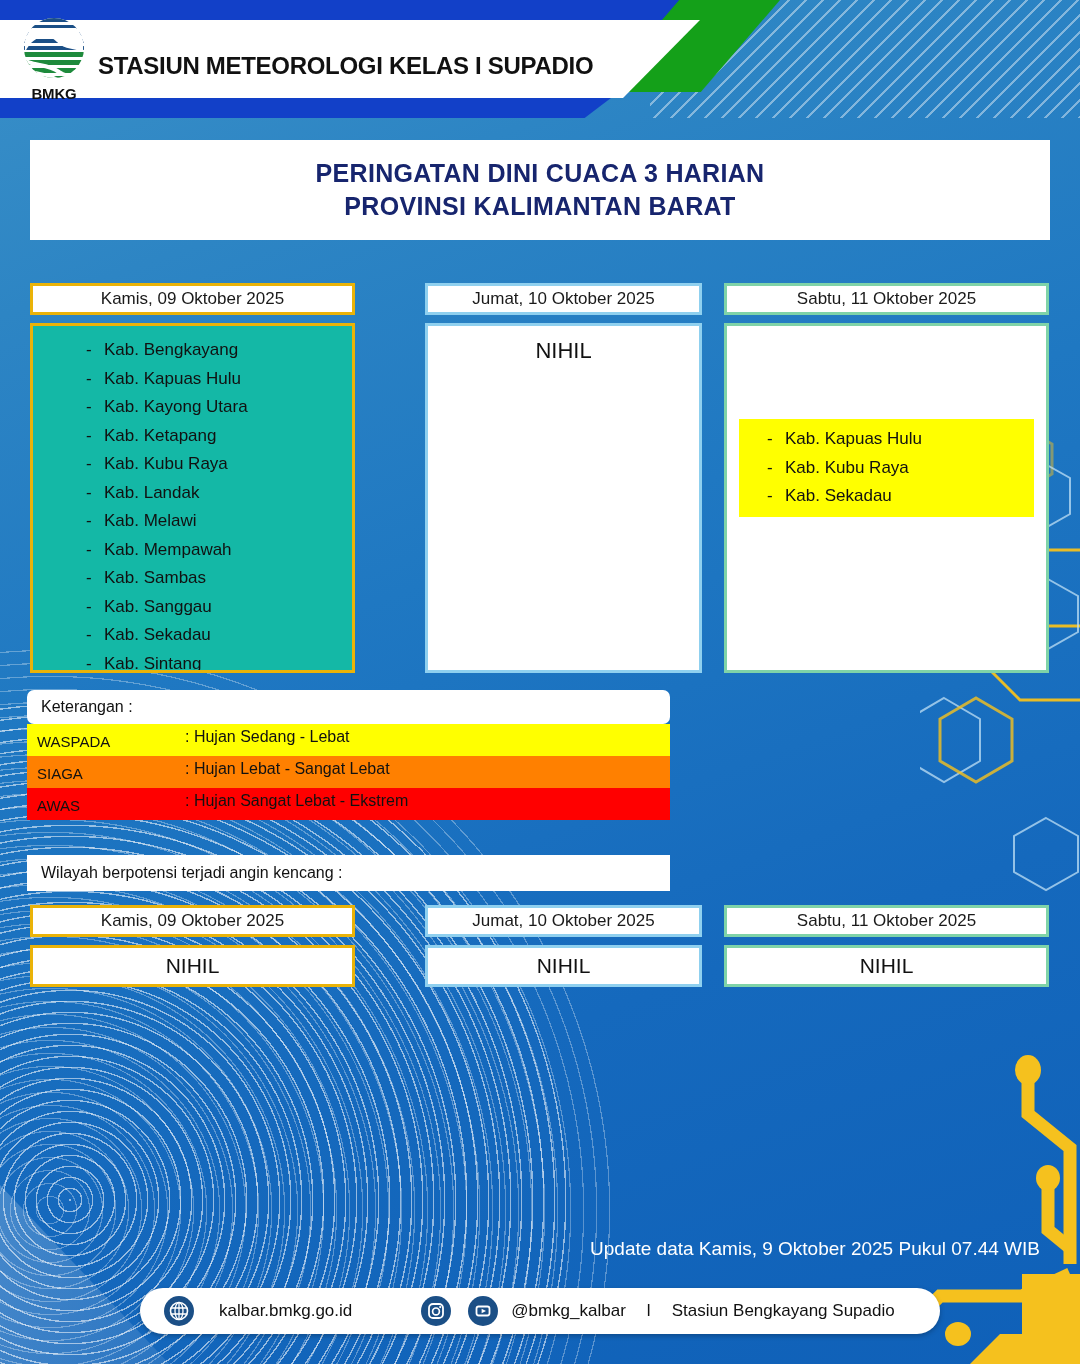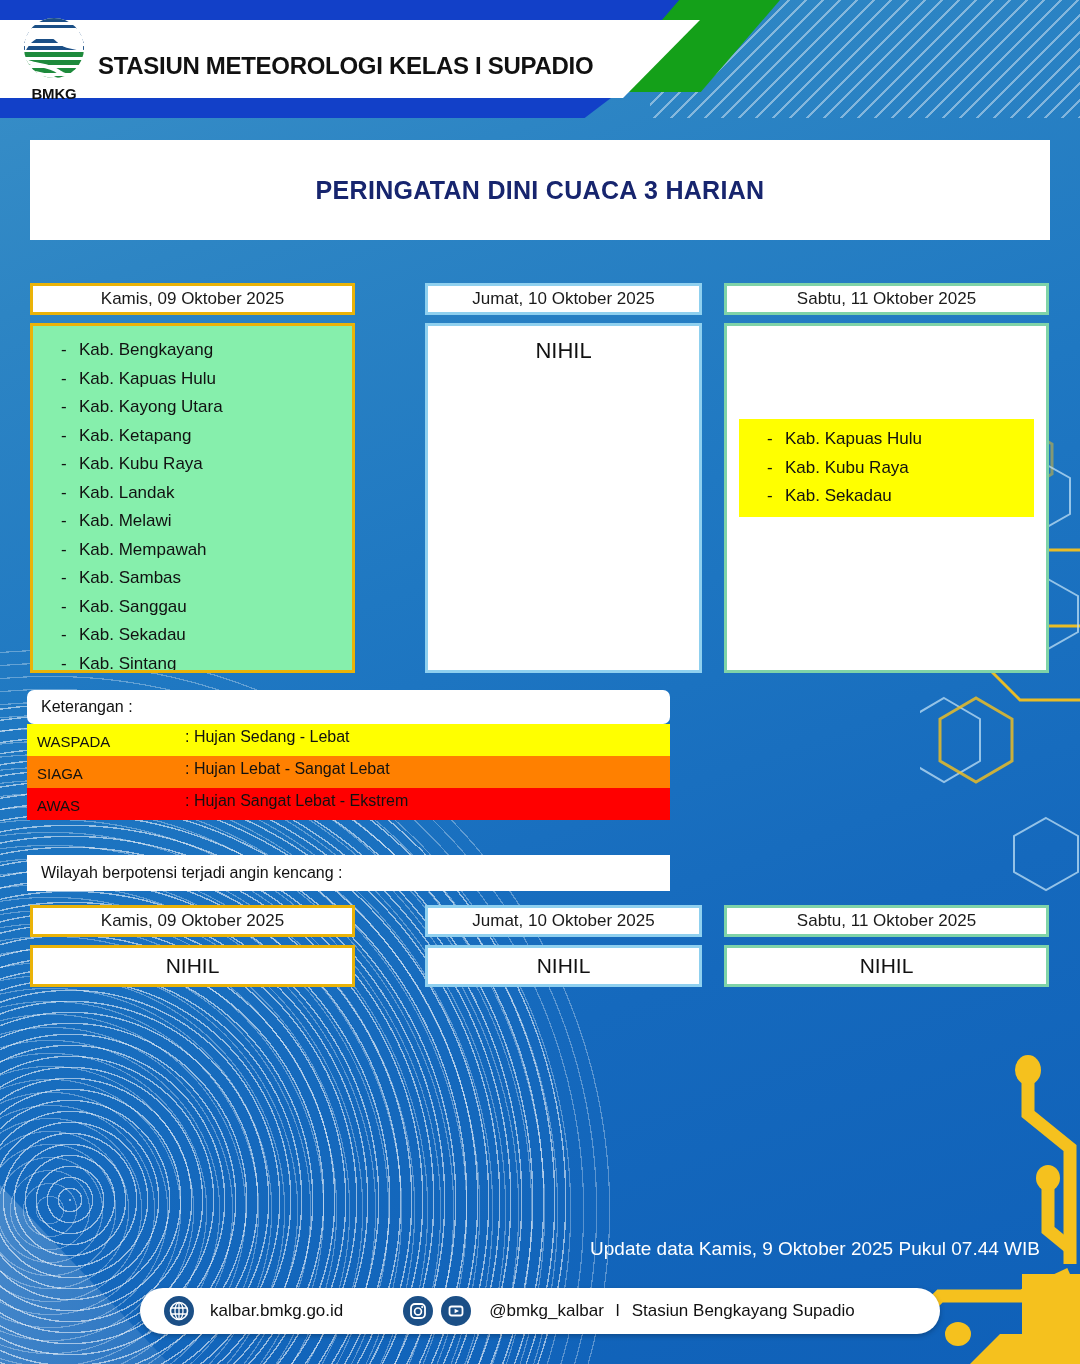--- a/index.html
+++ b/index.html
@@ -62,21 +62,21 @@
   .dayhdr{height:32px;background:#ffffff;display:flex;align-items:center;justify-content:center;
     font-size:17px;color:#1a1a1a;box-sizing:border-box;}
   .b-red{border:3px solid #eab308;}
   .b-blue{border:3px solid #8fd0ef;margin-left:48px;}
   .b-green{border:3px solid #7fd3a8;}
 
   .daybody{margin-top:8px;height:350px;background:#ffffff;box-sizing:border-box;position:relative;overflow:hidden;}
   .rlist{list-style:none;margin:0;padding:10px 0 0 0;}
   .rlist li{font-size:17px;color:#111;padding:0 0 0 28px;line-height:28.5px;white-space:nowrap;}
   .rlist li .dash{display:inline-block;width:18px;}
-  .hl-yellow{background:#86efac;}
+  .hl-yellow{background:#14b8a6;padding-left:25px;}
   .nihil-top{font-size:22px;color:#111;text-align:center;padding-top:12px;}
   .band{position:absolute;left:12px;right:12px;background:#ffff00;padding:6px 0;}
 
   
   .keterangan{position:absolute;left:27px;top:690px;width:643px;}
   .ket-title{background:#ffffff;height:34px;display:flex;align-items:center;padding-left:14px;
     font-size:16px;color:#111;box-sizing:border-box;border-radius:7px;}
   .ket-row{height:32px;position:relative;}
   .ket-lbl{position:absolute;left:10px;top:9px;font-size:15px;color:#111;font-weight:normal;}
   .ket-desc{position:absolute;left:158px;top:4px;font-size:16px;color:#111;}
@@ -86,21 +86,21 @@
     display:flex;align-items:center;padding-left:14px;font-size:16px;color:#111;box-sizing:border-box;}
   .wrow{position:absolute;width:325px;}
   .w1{left:30px;} .w2{left:377px;} .w3{left:724px;}
   .wbody{margin-top:8px;height:42px;background:#ffffff;display:flex;align-items:center;
     justify-content:center;font-size:21px;color:#111;box-sizing:border-box;}
 
   
   .update{position:absolute;left:0;top:1238px;width:1040px;text-align:right;
     font-size:19px;color:#ffffff;}
   .footbar{position:absolute;left:140px;top:1288px;width:800px;height:46px;background:#ffffff;
-    border-radius:23px;display:flex;align-items:center;box-shadow:0 2px 5px rgba(0,0,0,0.25);}
+    border-radius:23px;display:flex;align-items:center;box-shadow:0 2px 5px rgba(0,0,0,0.25);gap:9px;}
   .ficon{width:30px;height:30px;border-radius:50%;background:#1b4f86;display:flex;
     align-items:center;justify-content:center;flex:none;}
   .ftext{font-size:17px;color:#111;}
   .fsep{font-size:17px;color:#111;margin:0 12px;}
 </style>
 </head>
 <body>
 
 <div class="stage">
 
@@ -178,20 +178,21 @@
         </g>
       </svg>
       <div class="logo-name">BMKG</div>
     </div>
 
     <div class="hdr-title">STASIUN METEOROLOGI KELAS I SUPADIO</div>
   </div>
 
   <div class="main-title">
     <div>PERINGATAN DINI CUACA 3 HARIAN</div>
+    <div>PROVINSI  KALIMANTAN  BARAT</div>
   </div>
 
   <div class="col col-1" style="top:283px;">
     <div class="dayhdr b-red">Kamis, 09 Oktober 2025</div>
     <div class="daybody b-red">
       <ul class="rlist hl-yellow" style="height:100%;box-sizing:border-box;">
         <li><span class="dash">-</span><span>Kab. Bengkayang</span></li>
         <li><span class="dash">-</span><span>Kab. Kapuas Hulu</span></li>
         <li><span class="dash">-</span><span>Kab. Kayong Utara</span></li>
         <li><span class="dash">-</span><span>Kab. Ketapang</span></li>
@@ -276,18 +277,18 @@
         <circle cx="10" cy="10.4" r="3.4" fill="none" stroke="#ffffff" stroke-width="1.7"></circle>
         <circle cx="14.2" cy="6.1" r="1.1" fill="#ffffff"></circle>
       </svg>
     </span>
     <span class="ficon" style="margin-left:8px;">
       <svg width="20" height="20" viewBox="0 0 20 20">
         <rect x="3.5" y="5.5" width="13" height="9" rx="2.2" fill="none" stroke="#ffffff" stroke-width="1.8"></rect>
         <path d="M8.6 7.8 L13 10 L8.6 12.2 Z" fill="#ffffff"></path>
       </svg>
     </span>
-    <span class="ftext" style="margin-left:18px;">@bmkg_kalbar</span>
+    <span class="ftext" style="margin-left:4px;">@bmkg_kalbar</span>
     <span class="fsep">l</span>
     <span class="ftext">Stasiun Bengkayang Supadio</span>
   </div>
 
 </div>
 
 </body></html>

